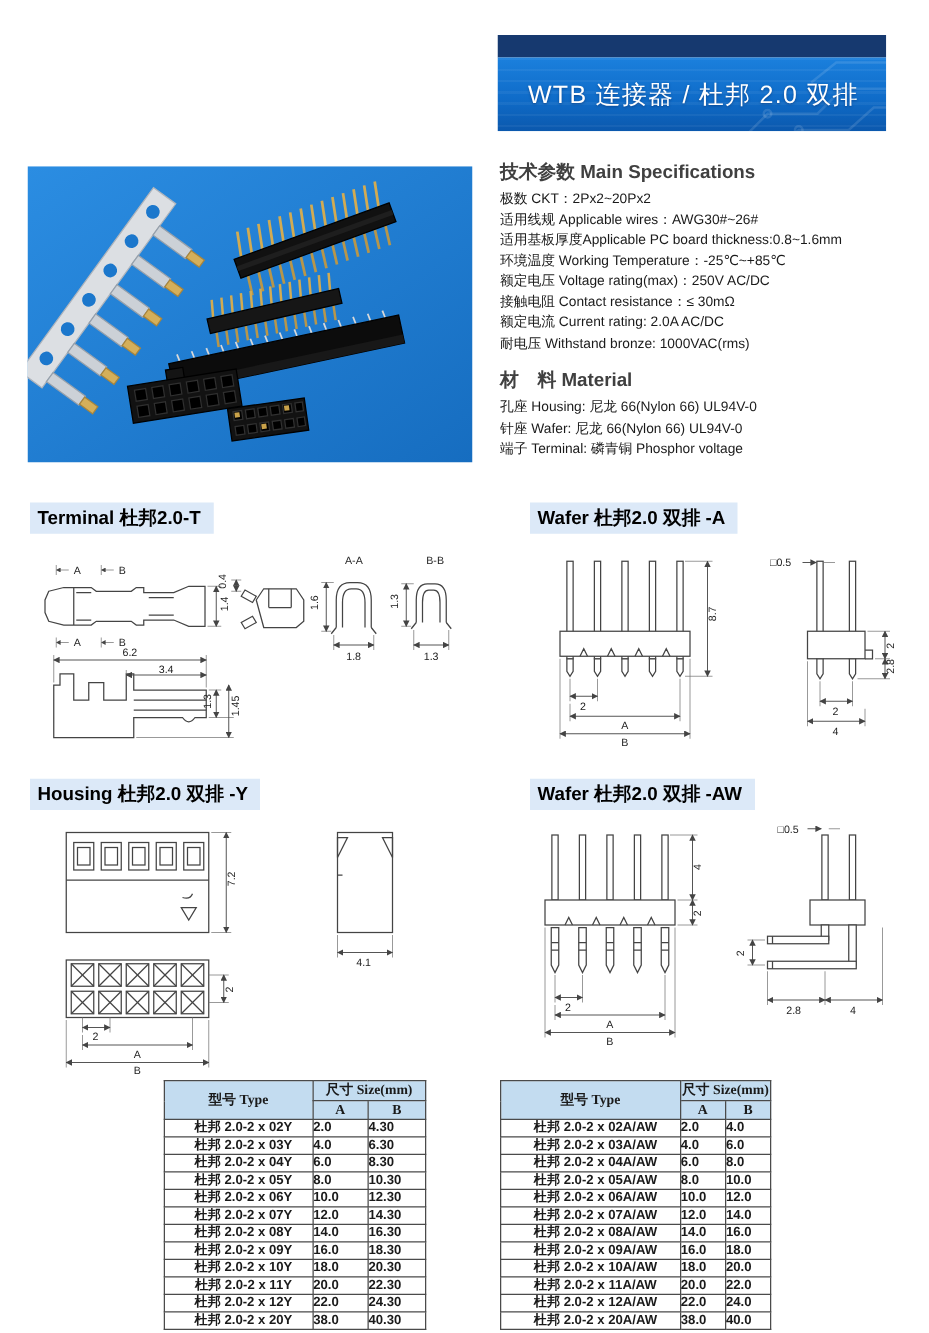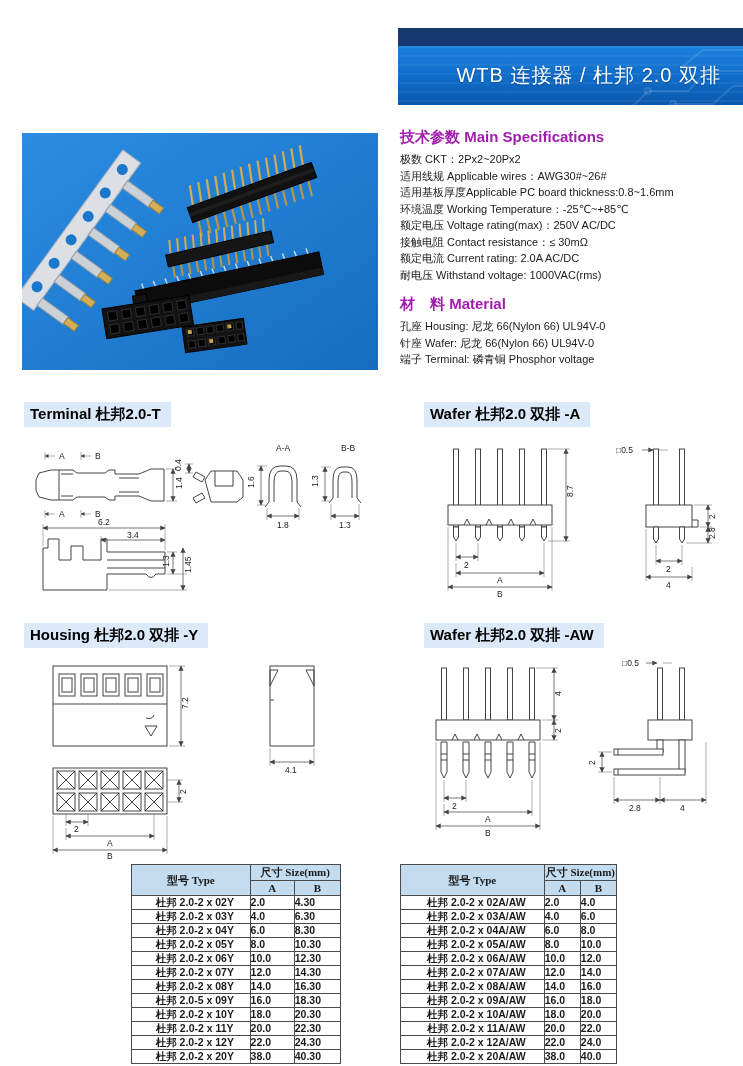--- a/index.html
+++ b/index.html
@@ -4,21 +4,21 @@
 <style>
   html,body{margin:0;padding:0;}
   body{
     width:743px;height:1066px;position:relative;background:#fff;
     font-family:"Liberation Sans","DejaVu Sans",sans-serif;color:#1a1a1a;
     overflow:hidden;
   }
   .abs{position:absolute;}
 
   
-  .banner{left:398px;top:28px;width:345px;height:77px;overflow:hidden;}
+  .banner{left:398px;top:28px;width:311px;height:77px;overflow:hidden;}
   .banner-top{position:absolute;left:0;top:0;width:100%;height:18px;background:#16396f;}
   .banner-main{
     position:absolute;left:0;top:18px;width:100%;height:59px;
     background:linear-gradient(180deg,#1b80dd 0%,#0f6cc9 55%,#0b58ad 100%);
     display:flex;align-items:center;justify-content:flex-end;
   }
   .banner-main .streaks{
     position:absolute;inset:0;
     background:repeating-linear-gradient(180deg,rgba(255,255,255,.10) 0 2px,rgba(255,255,255,0) 2px 9px);
     opacity:.5;
@@ -27,21 +27,21 @@
     position:relative;color:#fff;font-size:20px;letter-spacing:1px;
     padding-right:22px;white-space:nowrap;text-shadow:0 1px 2px rgba(0,0,40,.35);
   }
   .banner-circuit{position:absolute;right:0;top:0;}
 
   
   .photo{left:22px;top:133px;width:356px;height:237px;}
 
   
   .specs{left:400px;top:128px;width:340px;}
-  .spec-heading{font-size:15px;font-weight:bold;color:#a21caf;margin:0 0 4px 0;}
+  .spec-heading{font-size:15px;font-weight:bold;color:#404040;margin:0 0 4px 0;}
   .spec-line{font-size:11px;line-height:16.5px;color:#1a1a1a;}
   .material-heading{margin-top:12px;}
 
   
   .section-title{
     font-size:15px;font-weight:bold;color:#000;background:#dce9f8;
     padding:3px 10px 3px 6px;display:inline-block;white-space:nowrap;
   }
 
   
@@ -275,21 +275,21 @@
 
 <div class="abs specs">
   <div class="spec-heading">技术参数 Main Specifications</div>
   <div class="spec-line">极数 CKT：2Px2~20Px2</div>
   <div class="spec-line">适用线规 Applicable wires：AWG30#~26#</div>
   <div class="spec-line">适用基板厚度Applicable PC board thickness:0.8~1.6mm</div>
   <div class="spec-line">环境温度 Working Temperature：-25℃~+85℃</div>
   <div class="spec-line">额定电压 Voltage rating(max)：250V AC/DC</div>
   <div class="spec-line">接触电阻 Contact resistance：≤ 30mΩ</div>
   <div class="spec-line">额定电流 Current rating: 2.0A AC/DC</div>
-  <div class="spec-line">耐电压 Withstand voltage: 1000VAC(rms)</div>
+  <div class="spec-line">耐电压 Withstand bronze: 1000VAC(rms)</div>
   <div class="spec-heading material-heading">材　料 Material</div>
   <div class="spec-line">孔座 Housing: 尼龙 66(Nylon 66) UL94V-0</div>
   <div class="spec-line">针座 Wafer: 尼龙 66(Nylon 66) UL94V-0</div>
   <div class="spec-line">端子 Terminal: 磷青铜 Phosphor voltage</div>
 </div>
 
 <div class="abs" style="left:24px;top:402px;"><span class="section-title">Terminal 杜邦2.0-T</span></div>
 <div class="abs" style="left:424px;top:402px;"><span class="section-title">Wafer 杜邦2.0 双排 -A</span></div>
 <div class="abs" style="left:24px;top:623px;"><span class="section-title">Housing 杜邦2.0 双排 -Y</span></div>
 <div class="abs" style="left:424px;top:623px;"><span class="section-title">Wafer 杜邦2.0 双排 -AW</span></div>
@@ -663,21 +663,21 @@
           <td class="type-cell">杜邦 2.0-2 x 07Y</td>
           <td class="num-cell">12.0</td>
           <td class="num-cell">14.30</td>
         </tr>
         <tr>
           <td class="type-cell">杜邦 2.0-2 x 08Y</td>
           <td class="num-cell">14.0</td>
           <td class="num-cell">16.30</td>
         </tr>
         <tr>
-          <td class="type-cell">杜邦 2.0-5 x 09Y</td>
+          <td class="type-cell">杜邦 2.0-2 x 09Y</td>
           <td class="num-cell">16.0</td>
           <td class="num-cell">18.30</td>
         </tr>
         <tr>
           <td class="type-cell">杜邦 2.0-2 x 10Y</td>
           <td class="num-cell">18.0</td>
           <td class="num-cell">20.30</td>
         </tr>
         <tr>
           <td class="type-cell">杜邦 2.0-2 x 11Y</td>

